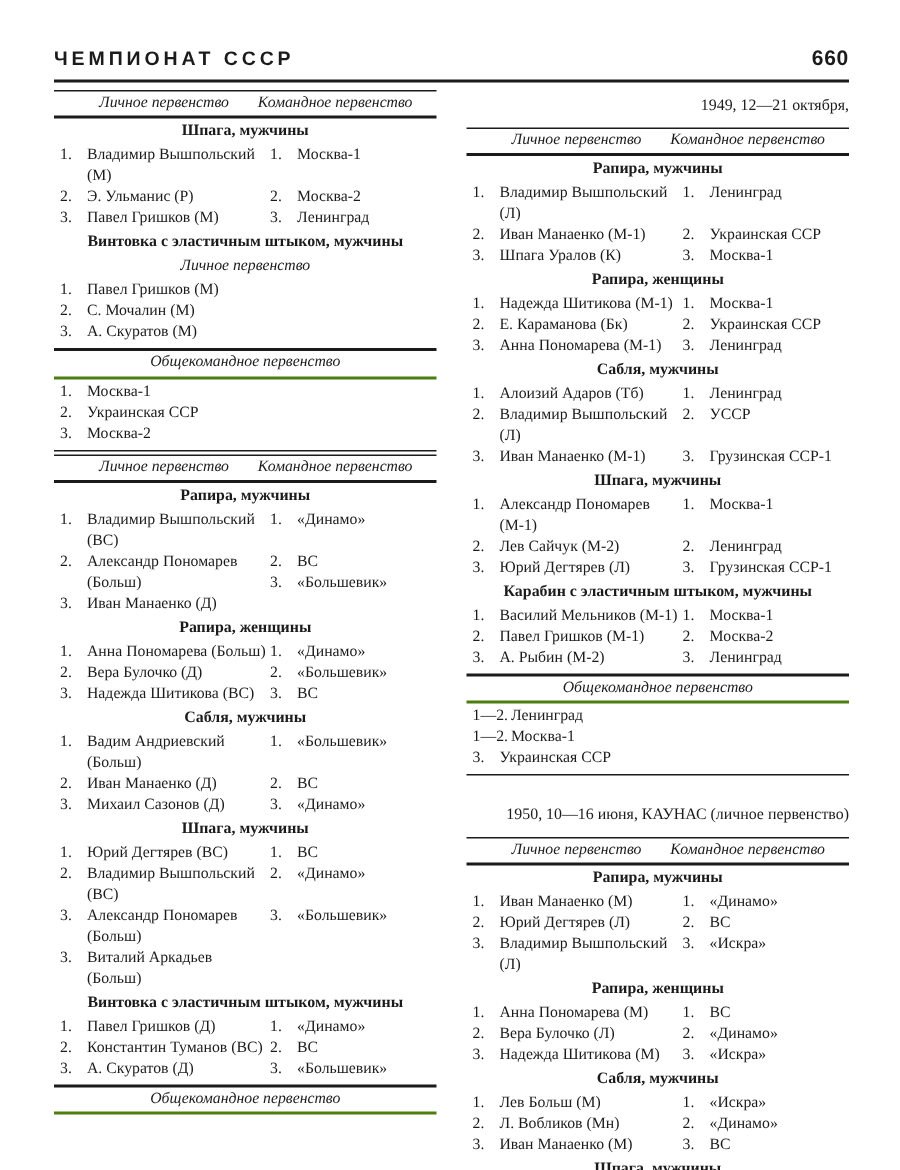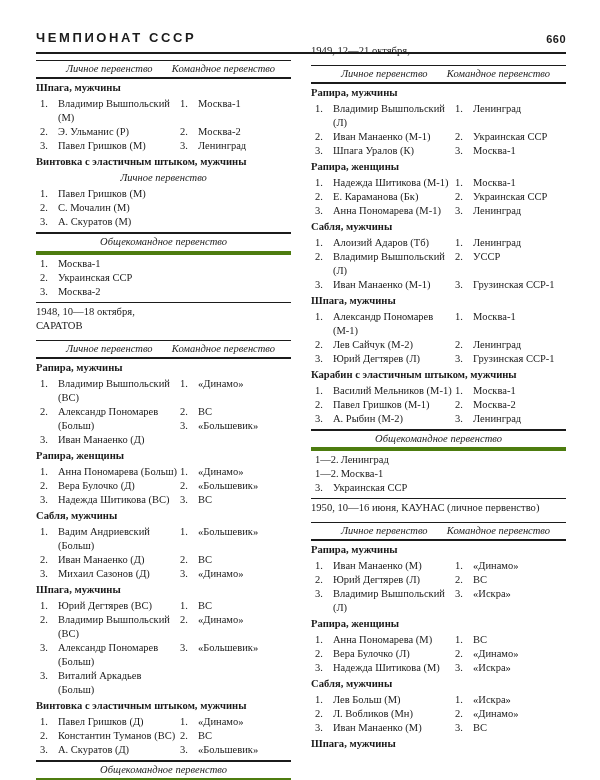--- a/index.html
+++ b/index.html
@@ -8,47 +8,47 @@
     position:relative; width:600px; height:780px; background:#ffffff;
     color:#1b1b1b; font-family:"Liberation Serif", serif; overflow:hidden;
   }
   .header {
     position:absolute; left:36px; right:34px; top:30px;
     display:flex; justify-content:space-between; align-items:flex-end;
     border-bottom:2px solid #1b1b1b; padding-bottom:7px;
     font-family:"Liberation Sans", sans-serif; font-weight:bold;
   }
   .header-title { font-size:13px; letter-spacing:2.6px; }
-  .page-number  { font-size:11px; letter-spacing:.5px; }
+  .page-number  { font-size:14px; letter-spacing:.5px; }
 
   .col { position:absolute; width:255px; font-size:10.5px; line-height:14px; }
   .col-left  { left:36px;  top:60px; }
   .col-right { left:311px; top:44px; }
 
   .thead {
     display:flex; justify-content:space-between;
     border-top:1px solid #1b1b1b; border-bottom:2px solid #1b1b1b;
     font-style:italic; padding:1px 16px 2px 30px; margin-bottom:2px;
     line-height:13px;
   }
-  .section-title { font-weight:bold; text-align:left; margin:2px 0; font-size:10.6px; }
+  .section-title { font-weight:bold; text-align:center; margin:2px 0; font-size:10.6px; }
   .subhead { font-style:italic; text-align:center; margin:2px 0; }
-  .date { text-align:left; line-height:14.5px; margin:0 0 6px; font-size:10.6px; }
+  .date { text-align:right; line-height:14.5px; margin:20px 0 6px; font-size:10.6px; }
 
   .rows { width:100%; }
   .row  { display:flex; line-height:14px; }
   .cell { display:flex; }
   .cell-l { flex:0 0 56.5%; padding-left:4px; }
   .cell-r { flex:1; }
   .row.single { padding-left:4px; }
   .n { flex:0 0 auto; min-width:18px; padding-right:2px; }
   .t { flex:1; }
 
   .overall {
-    border-top:2px solid #1b1b1b; border-bottom:4px solid #4d7c0f;
+    border-top:2px solid #1b1b1b; border-bottom:2px solid #4d7c0f;
     text-align:center; font-style:italic; padding:1px 0 2px; margin:3px 0 2px;
     line-height:13.5px;
   }
   .rule { border-top:1.5px solid #1b1b1b; margin:3px 0 2px; height:0; }
 </style>
 </head>
 <body>
 
 <div class="page">
   <div class="header">
@@ -118,24 +118,20 @@
         <div class="row single">
           <span class="n">2.</span>
           <span class="t">Украинская ССР</span>
         </div>
         <div class="row single">
           <span class="n">3.</span>
           <span class="t">Москва-2</span>
         </div>
       </div>
       <div class="rule"></div>
-      <div class="date">
-        <div class="date-line">1948, 10—18 октября,</div>
-        <div class="date-line">САРАТОВ</div>
-      </div>
       <div class="thead">
         <span class="thead-label">Личное первенство</span>
         <span class="thead-label">Командное первенство</span>
       </div>
       <div class="section-title">Рапира, мужчины</div>
       <div class="rows">
         <div class="row">
           <span class="cell cell-l">
             <span class="n">1.</span>
             <span class="t">Владимир Вышпольский (ВС)</span>

